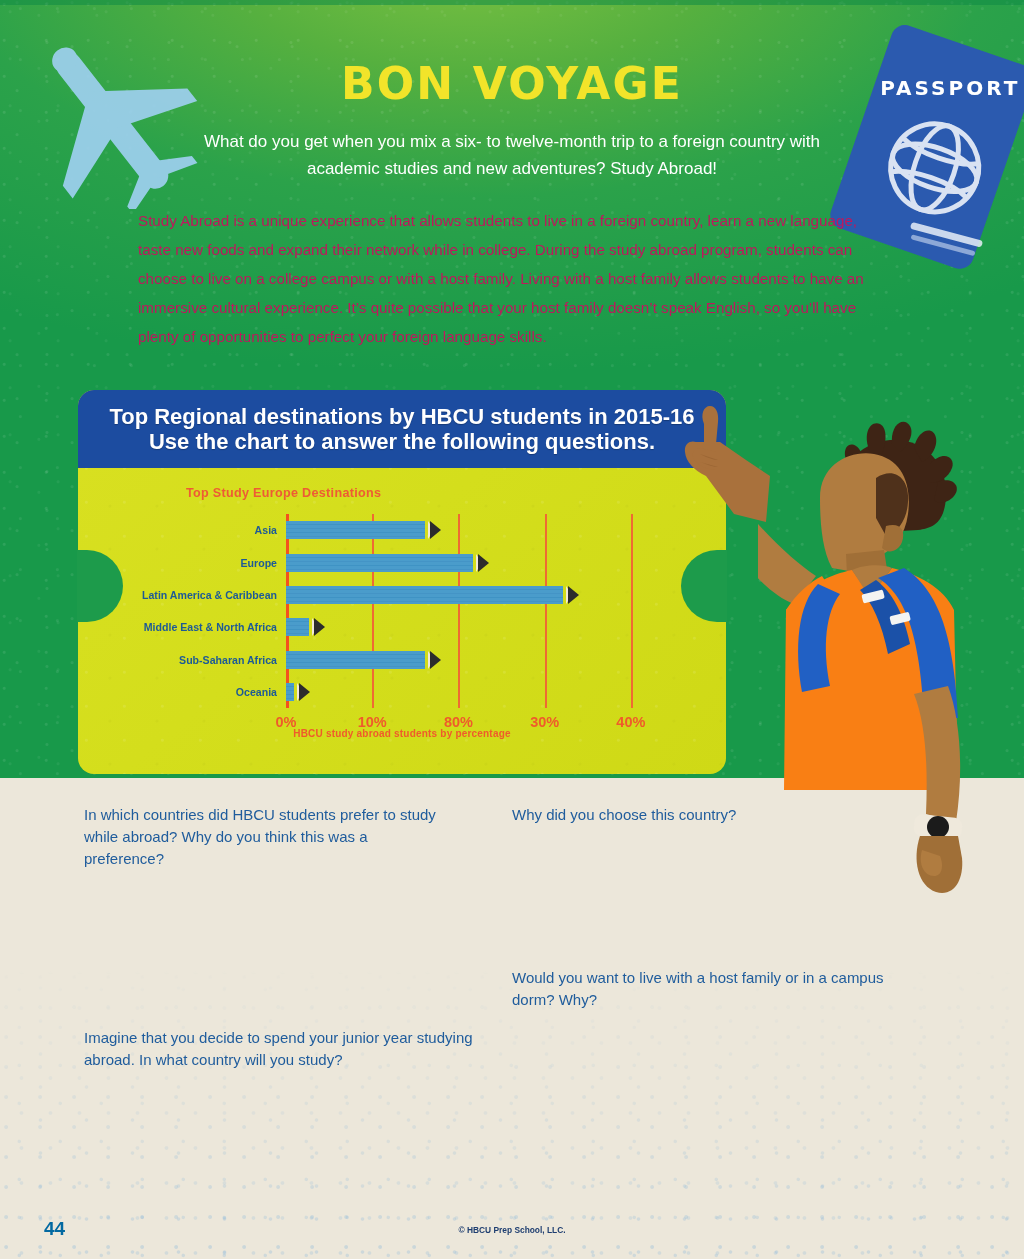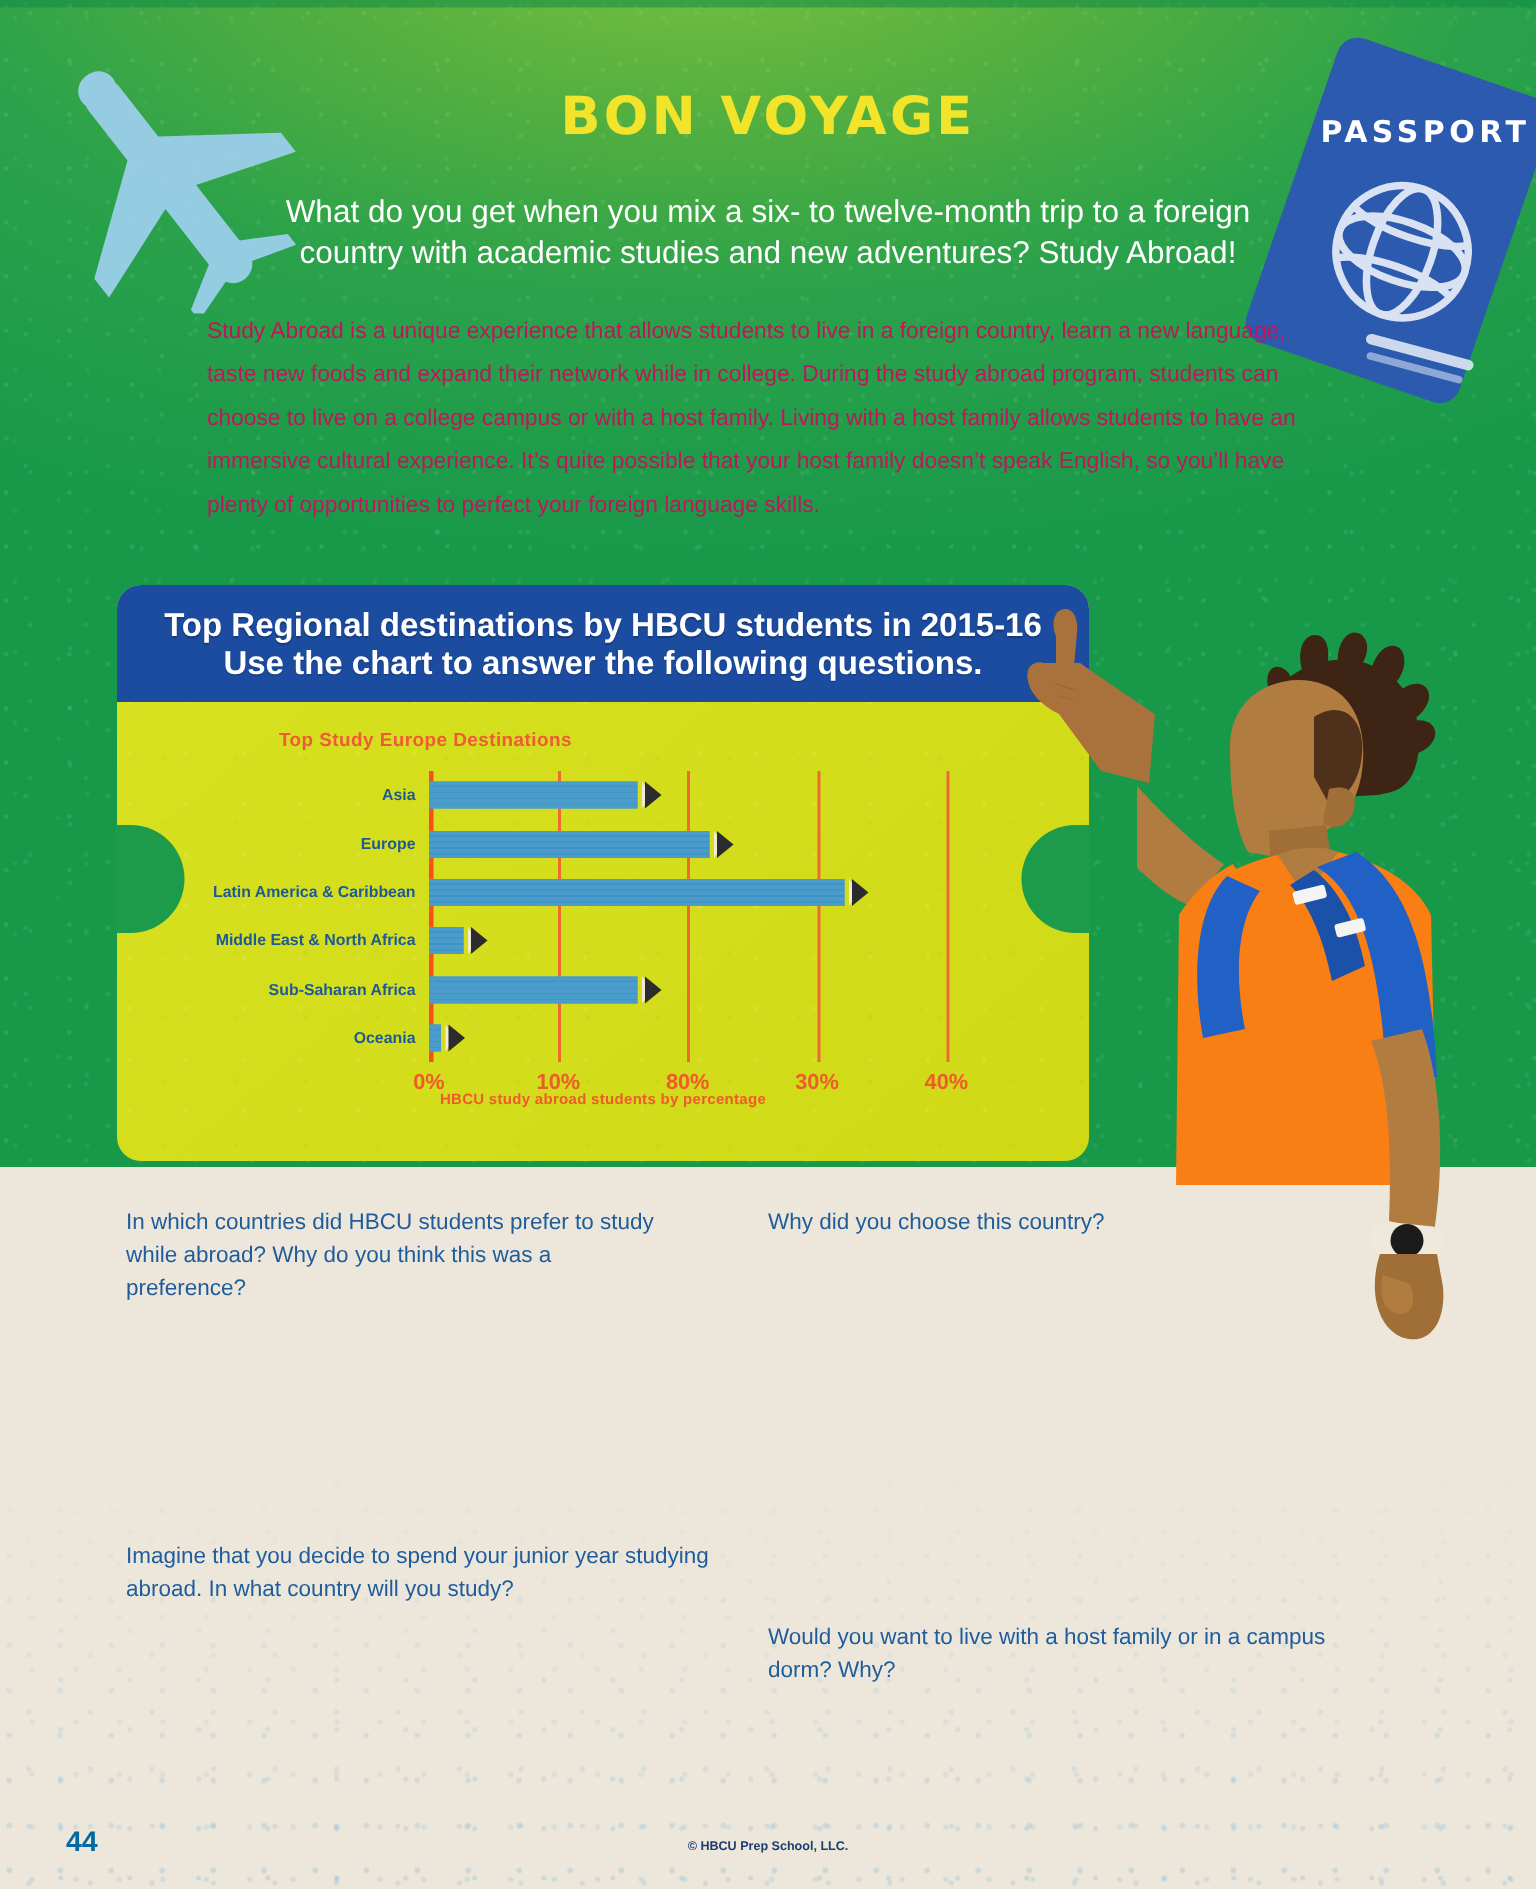--- a/index.html
+++ b/index.html
@@ -69,32 +69,32 @@
     -webkit-mask-image: linear-gradient(to bottom, rgba(0,0,0,0) 0%, rgba(0,0,0,.55) 55%, rgba(0,0,0,1) 100%);
     mask-image: linear-gradient(to bottom, rgba(0,0,0,0) 0%, rgba(0,0,0,.55) 55%, rgba(0,0,0,1) 100%);
     pointer-events: none;
   }
 
   
   .title {
     position: absolute;
     left: 0; top: 58px; width: 1024px;
     text-align: center;
-    font-size: 35px;
+    font-size: 44px;
     font-weight: bold;
     letter-spacing: 2.2px;
     color: #f2e42a;
     font-family: "DejaVu Sans", sans-serif;
   }
   .intro {
     position: absolute;
     left: 182px; top: 128px; width: 660px;
     text-align: center;
     color: #ffffff;
-    font-size: 21px;
+    font-size: 17px;
     line-height: 27px;
   }
   .body-copy {
     position: absolute;
     left: 138px; top: 206px; width: 748px;
     text-align: left;
     color: #be185d;
     font-size: 15.2px;
     line-height: 29px;
   }
@@ -252,21 +252,21 @@
   .question {
     position: absolute;
     color: #1f5c9c;
     font-size: 15px;
     line-height: 22px;
     font-weight: 500;
   }
   .q1 { left: 84px; top: 804px; width: 360px; }
   .q2 { left: 512px; top: 804px; width: 380px; }
   .q3 { left: 84px; top: 1027px; width: 390px; }
-  .q4 { left: 512px; top: 1081px; width: 385px; }
+  .q4 { left: 512px; top: 967px; width: 385px; }
 
   
   .page-number {
     position: absolute;
     left: 44px; top: 1218px;
     color: #0369a1;
     font-size: 19px;
     font-weight: bold;
   }
   .copyright {

